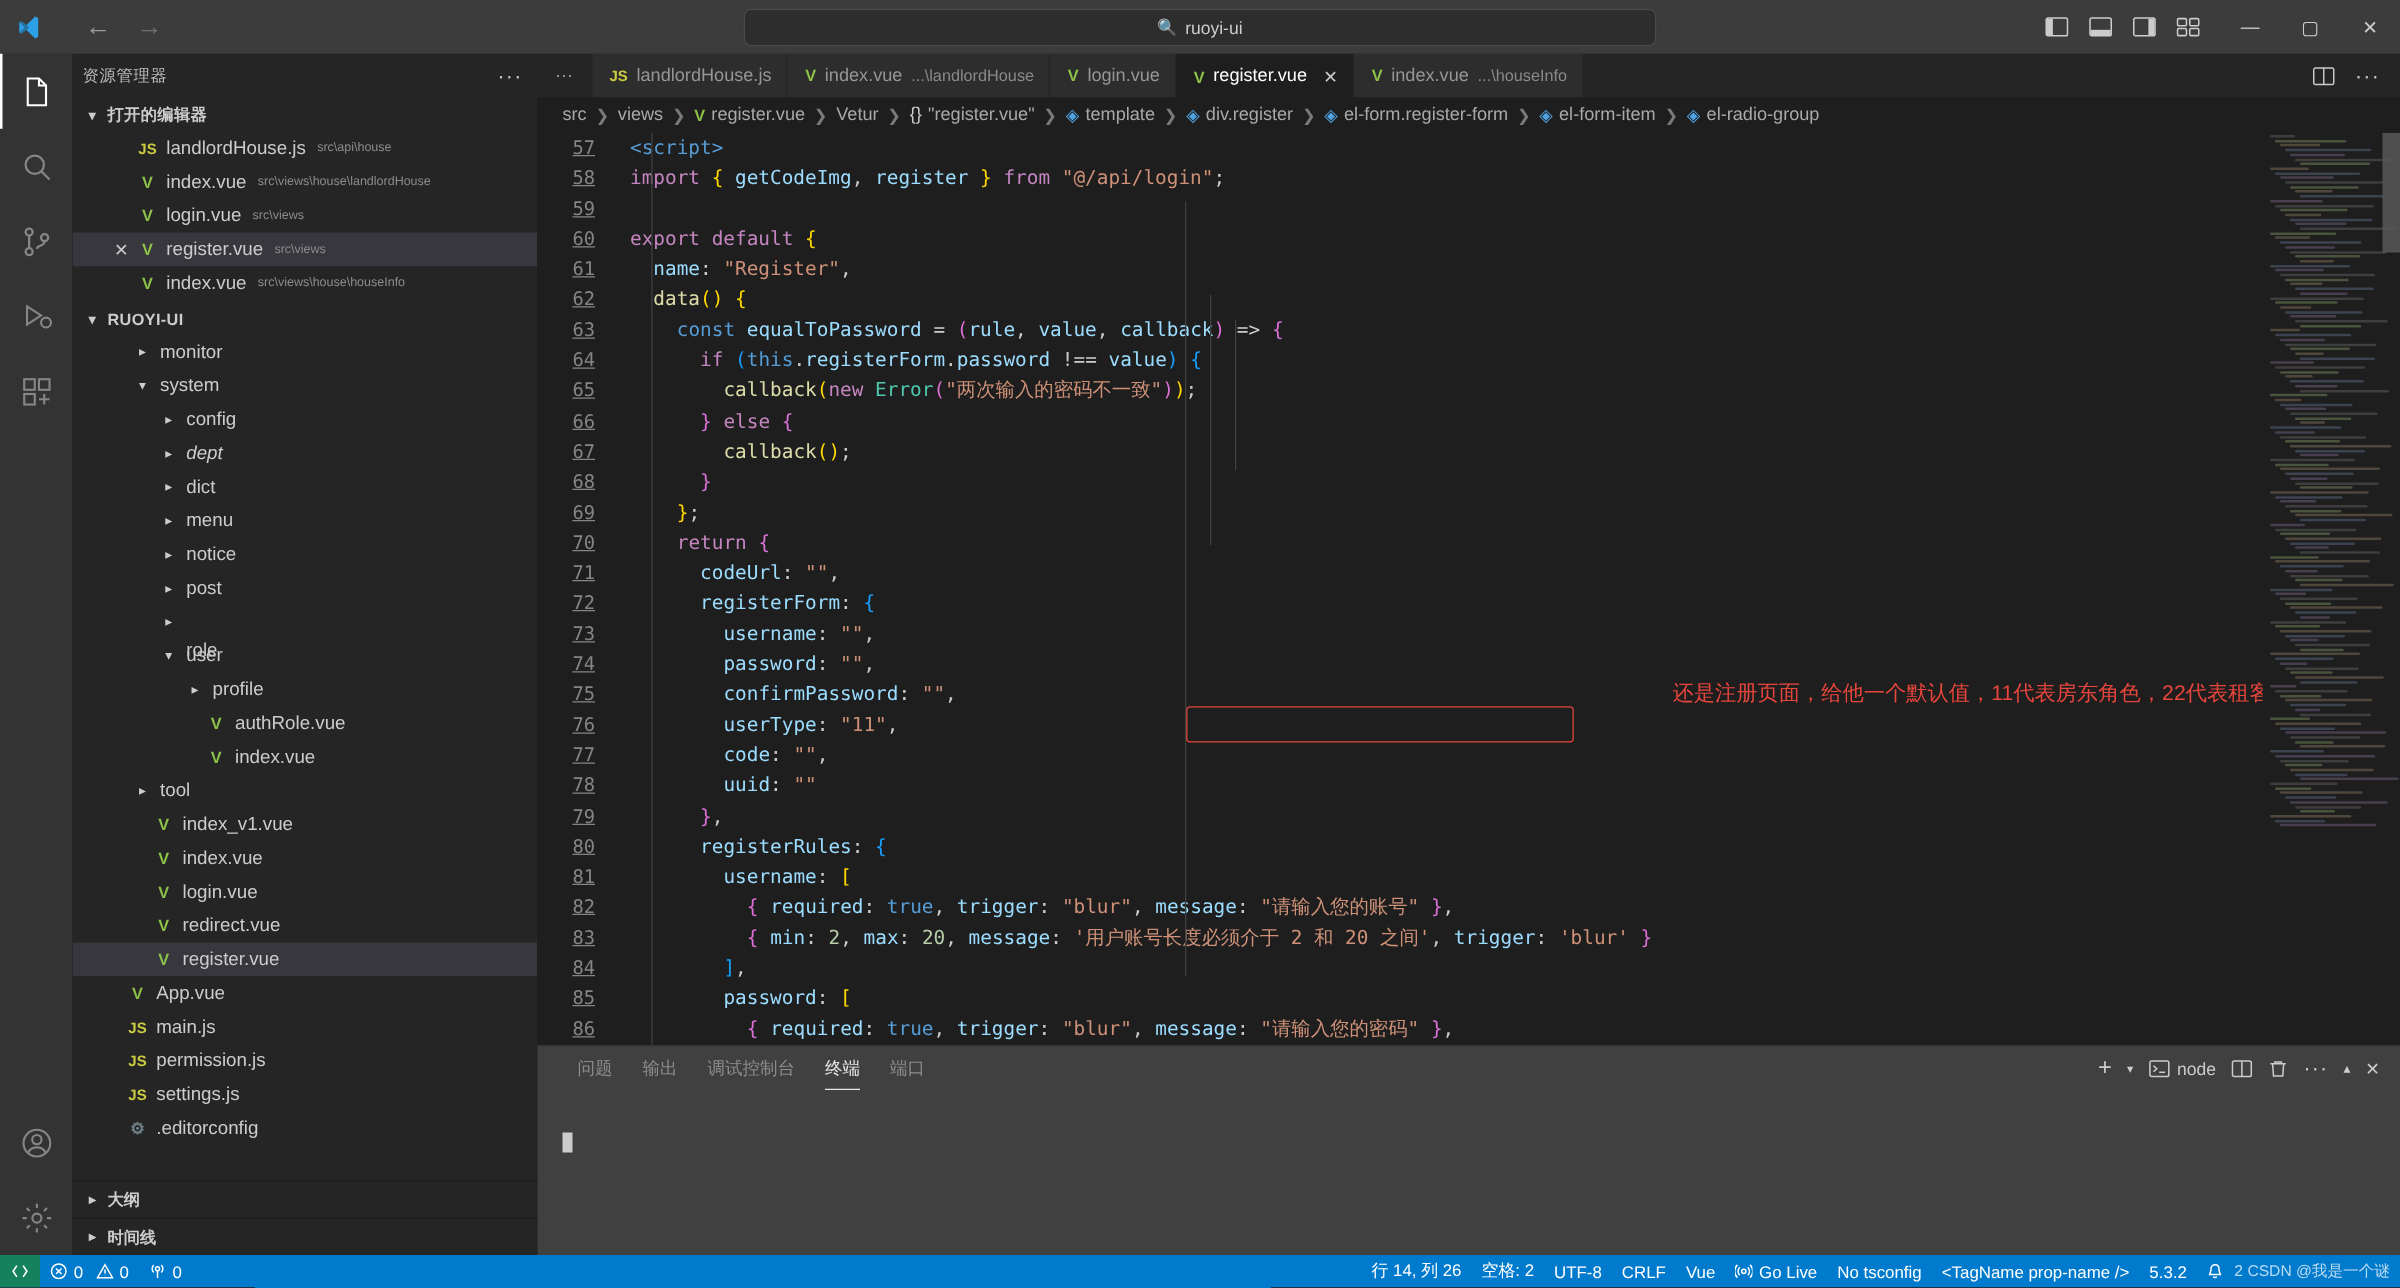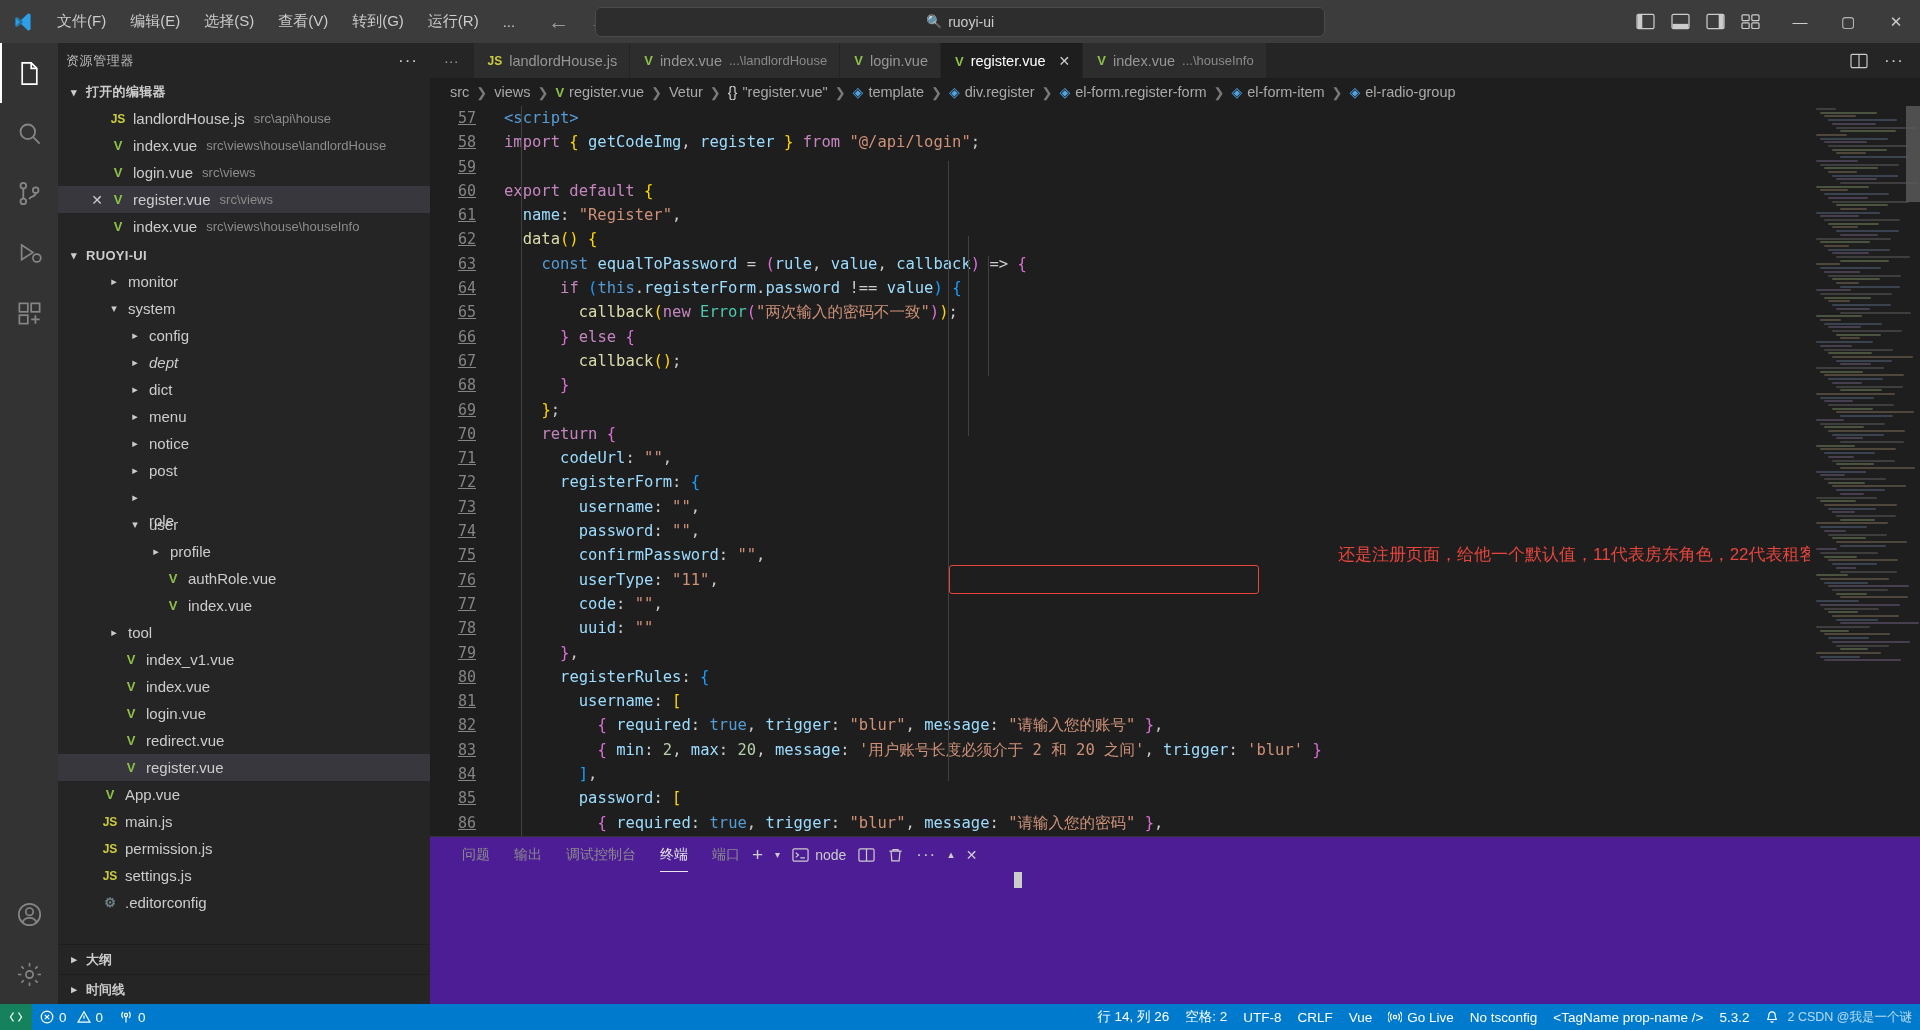--- a/index.html
+++ b/index.html
@@ -73,21 +73,21 @@
     font-size:13px; font-weight:bold; color:#cccccc; letter-spacing:.3px;
   }
   .chev { width:16px; display:inline-block; text-align:center; font-size:11px; color:#cccccc; flex:0 0 16px;}
   .tree { overflow:hidden; }
   .row {
     height:27px; display:flex; align-items:center; font-size:15px; white-space:nowrap;
     color:#cccccc; padding-right:6px;
   }
   .row.sel { background:#37373d; }
   .row .fname { margin-left:5px; }
-  .row .fpath { margin-left:9px; color:#8c8c8c; font-size:13px; }
+  .row .fpath { margin-left:9px; color:#8c8c8c; font-size:10px; }
   .row .closeX { width:22px; text-align:center; color:#cccccc; font-size:14px; flex:0 0 22px;}
   .ico { width:20px; flex:0 0 20px; text-align:center; font-size:13px; font-weight:bold; }
   .ico.js { color:#cbcb41; font-family:"Liberation Sans",sans-serif; font-size:12px;}
   .ico.vue { color:#8dc149; }
   .ico.gear { color:#6d8086; }
   .folder-arrow { width:18px; flex:0 0 18px; text-align:center; font-size:11px; color:#cccccc;}
   .bottom-sect {
     height:30px; display:flex; align-items:center; gap:4px; padding-left:8px;
     font-size:13px; font-weight:bold; border-top:1px solid #1e1e1e; color:#cccccc;
   }
@@ -149,21 +149,21 @@
   .minimap {
     position:absolute; right:0; top:0; bottom:0; width:110px; background:#1e1e1e;
     overflow:hidden;
   }
   .mm-line { position:absolute; height:2px; border-radius:1px; }
   .scroll-thumb {
     position:absolute; right:0; width:14px; background:#4f4f4f; border-radius:0;
   }
 
   
-  .panel { flex:0 0 168px; background:#4c1d95; display:flex; 
+  .panel { flex:0 0 168px; background:#404040; display:flex; flex-direction:column;
            border-top:1px solid #333333; }
   .panel-tabs { height:35px; display:flex; align-items:center; padding-left:20px; gap:0; }
   .ptab { padding:0 12px; font-size:14px; color:#8c8c8c; height:35px; display:flex;
           align-items:center; position:relative; }
   .ptab.active { color:#e7e7e7; }
   .ptab.active::after {
     content:""; position:absolute; left:12px; right:12px; bottom:0; height:1px; background:#e7e7e7;
   }
   .panel-right { margin-left:auto; display:flex; align-items:center; gap:12px; padding-right:16px;
                  color:#cccccc; font-size:14px; }
@@ -192,29 +192,20 @@
 <body>
 
 <div class="app">
 
   <div class="titlebar">
     <div class="vs-logo">
       <svg viewBox="0 0 32 32">
           <path fill="#2c9fe6" d="M23.5 3.2 13.3 13 7.4 8.6 5 9.8v12.4l2.4 1.2 5.9-4.4 10.2 9.8L27 27V5z"></path>
           <path fill="#1f1f1f" d="M13.3 13 7.4 8.6 5 9.8l6.3 6.2L5 22.2l2.4 1.2 5.9-4.4 2.8-2.9z" opacity=".35"></path>
         </svg>
-    </div>
-    <div class="menu">
-      <div class="menu-item">文件(F)</div>
-      <div class="menu-item">编辑(E)</div>
-      <div class="menu-item">选择(S)</div>
-      <div class="menu-item">查看(V)</div>
-      <div class="menu-item">转到(G)</div>
-      <div class="menu-item">运行(R)</div>
-      <div class="menu-item">...</div>
     </div>
     <div class="nav-arrows">
       <span class="nav-arrow">←</span>
       <span class="nav-arrow dim">→</span>
     </div>
     <div class="search-box">
       <span class="mag">🔍</span>
       <span>ruoyi-ui</span>
     </div>
     <div class="title-right">

